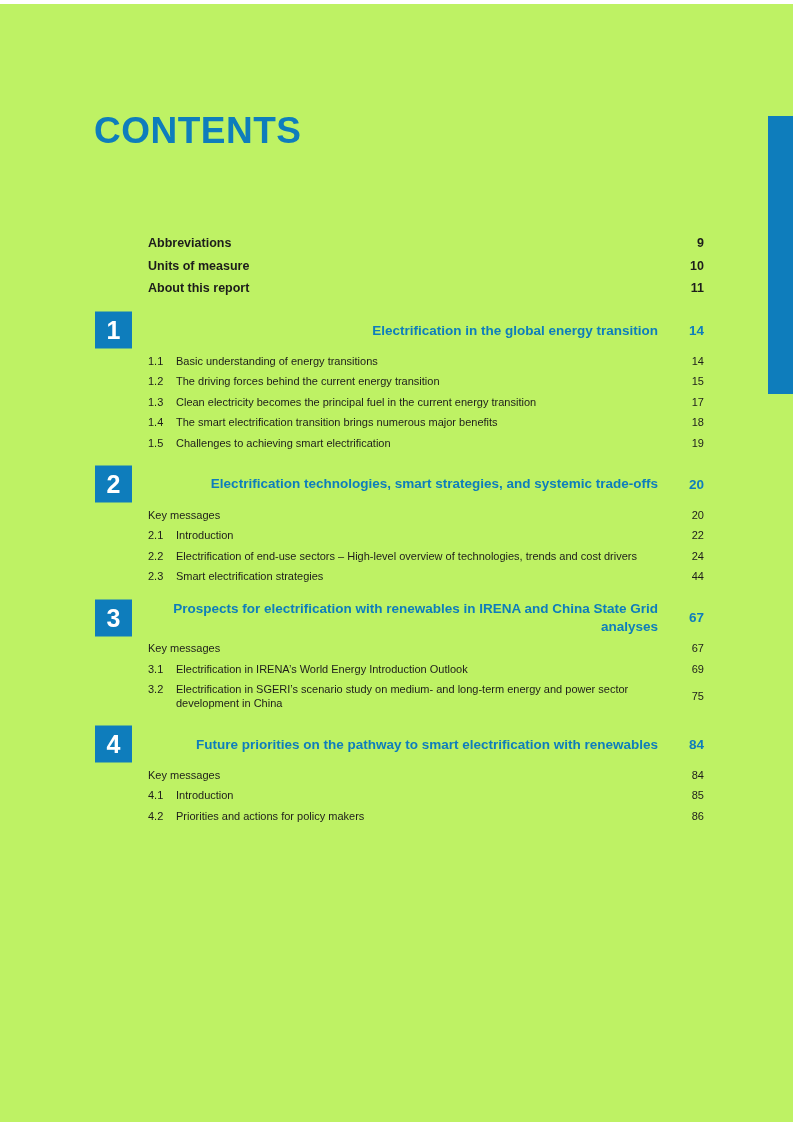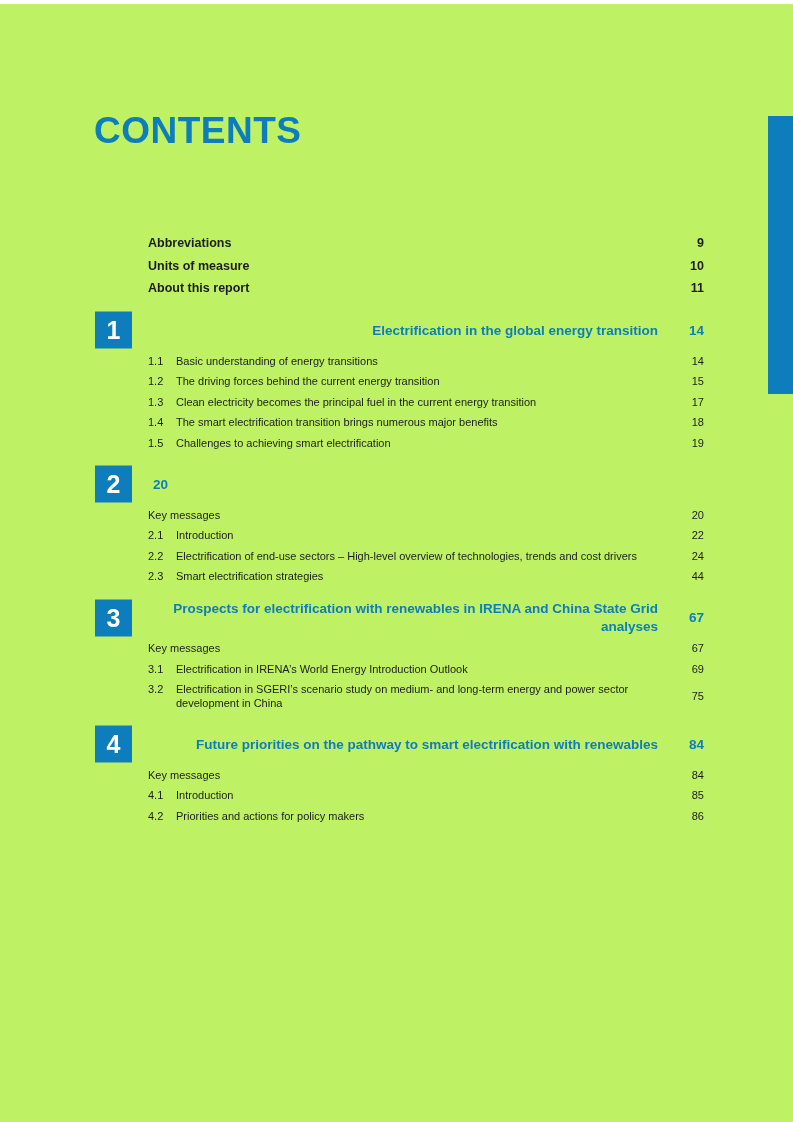--- a/index.html
+++ b/index.html
@@ -162,20 +162,21 @@
           </div>
           <div class="entry-row">
             <span class="entry-num">1.5</span>
             <span class="entry-label">Challenges to achieving smart electrification</span>
             <span class="entry-page">19</span>
           </div>
         </section>
         <section class="toc-section">
           <div class="section-header">
             <div class="num-square">2</div>
+            <div class="section-title">Electrification technologies, smart strategies, and systemic trade-offs</div>
             <div class="section-page">20</div>
           </div>
           <div class="entry-row">
             <span class="entry-label no-num">Key messages</span>
             <span class="entry-page">20</span>
           </div>
           <div class="entry-row">
             <span class="entry-num">2.1</span>
             <span class="entry-label">Introduction</span>
             <span class="entry-page">22</span>

